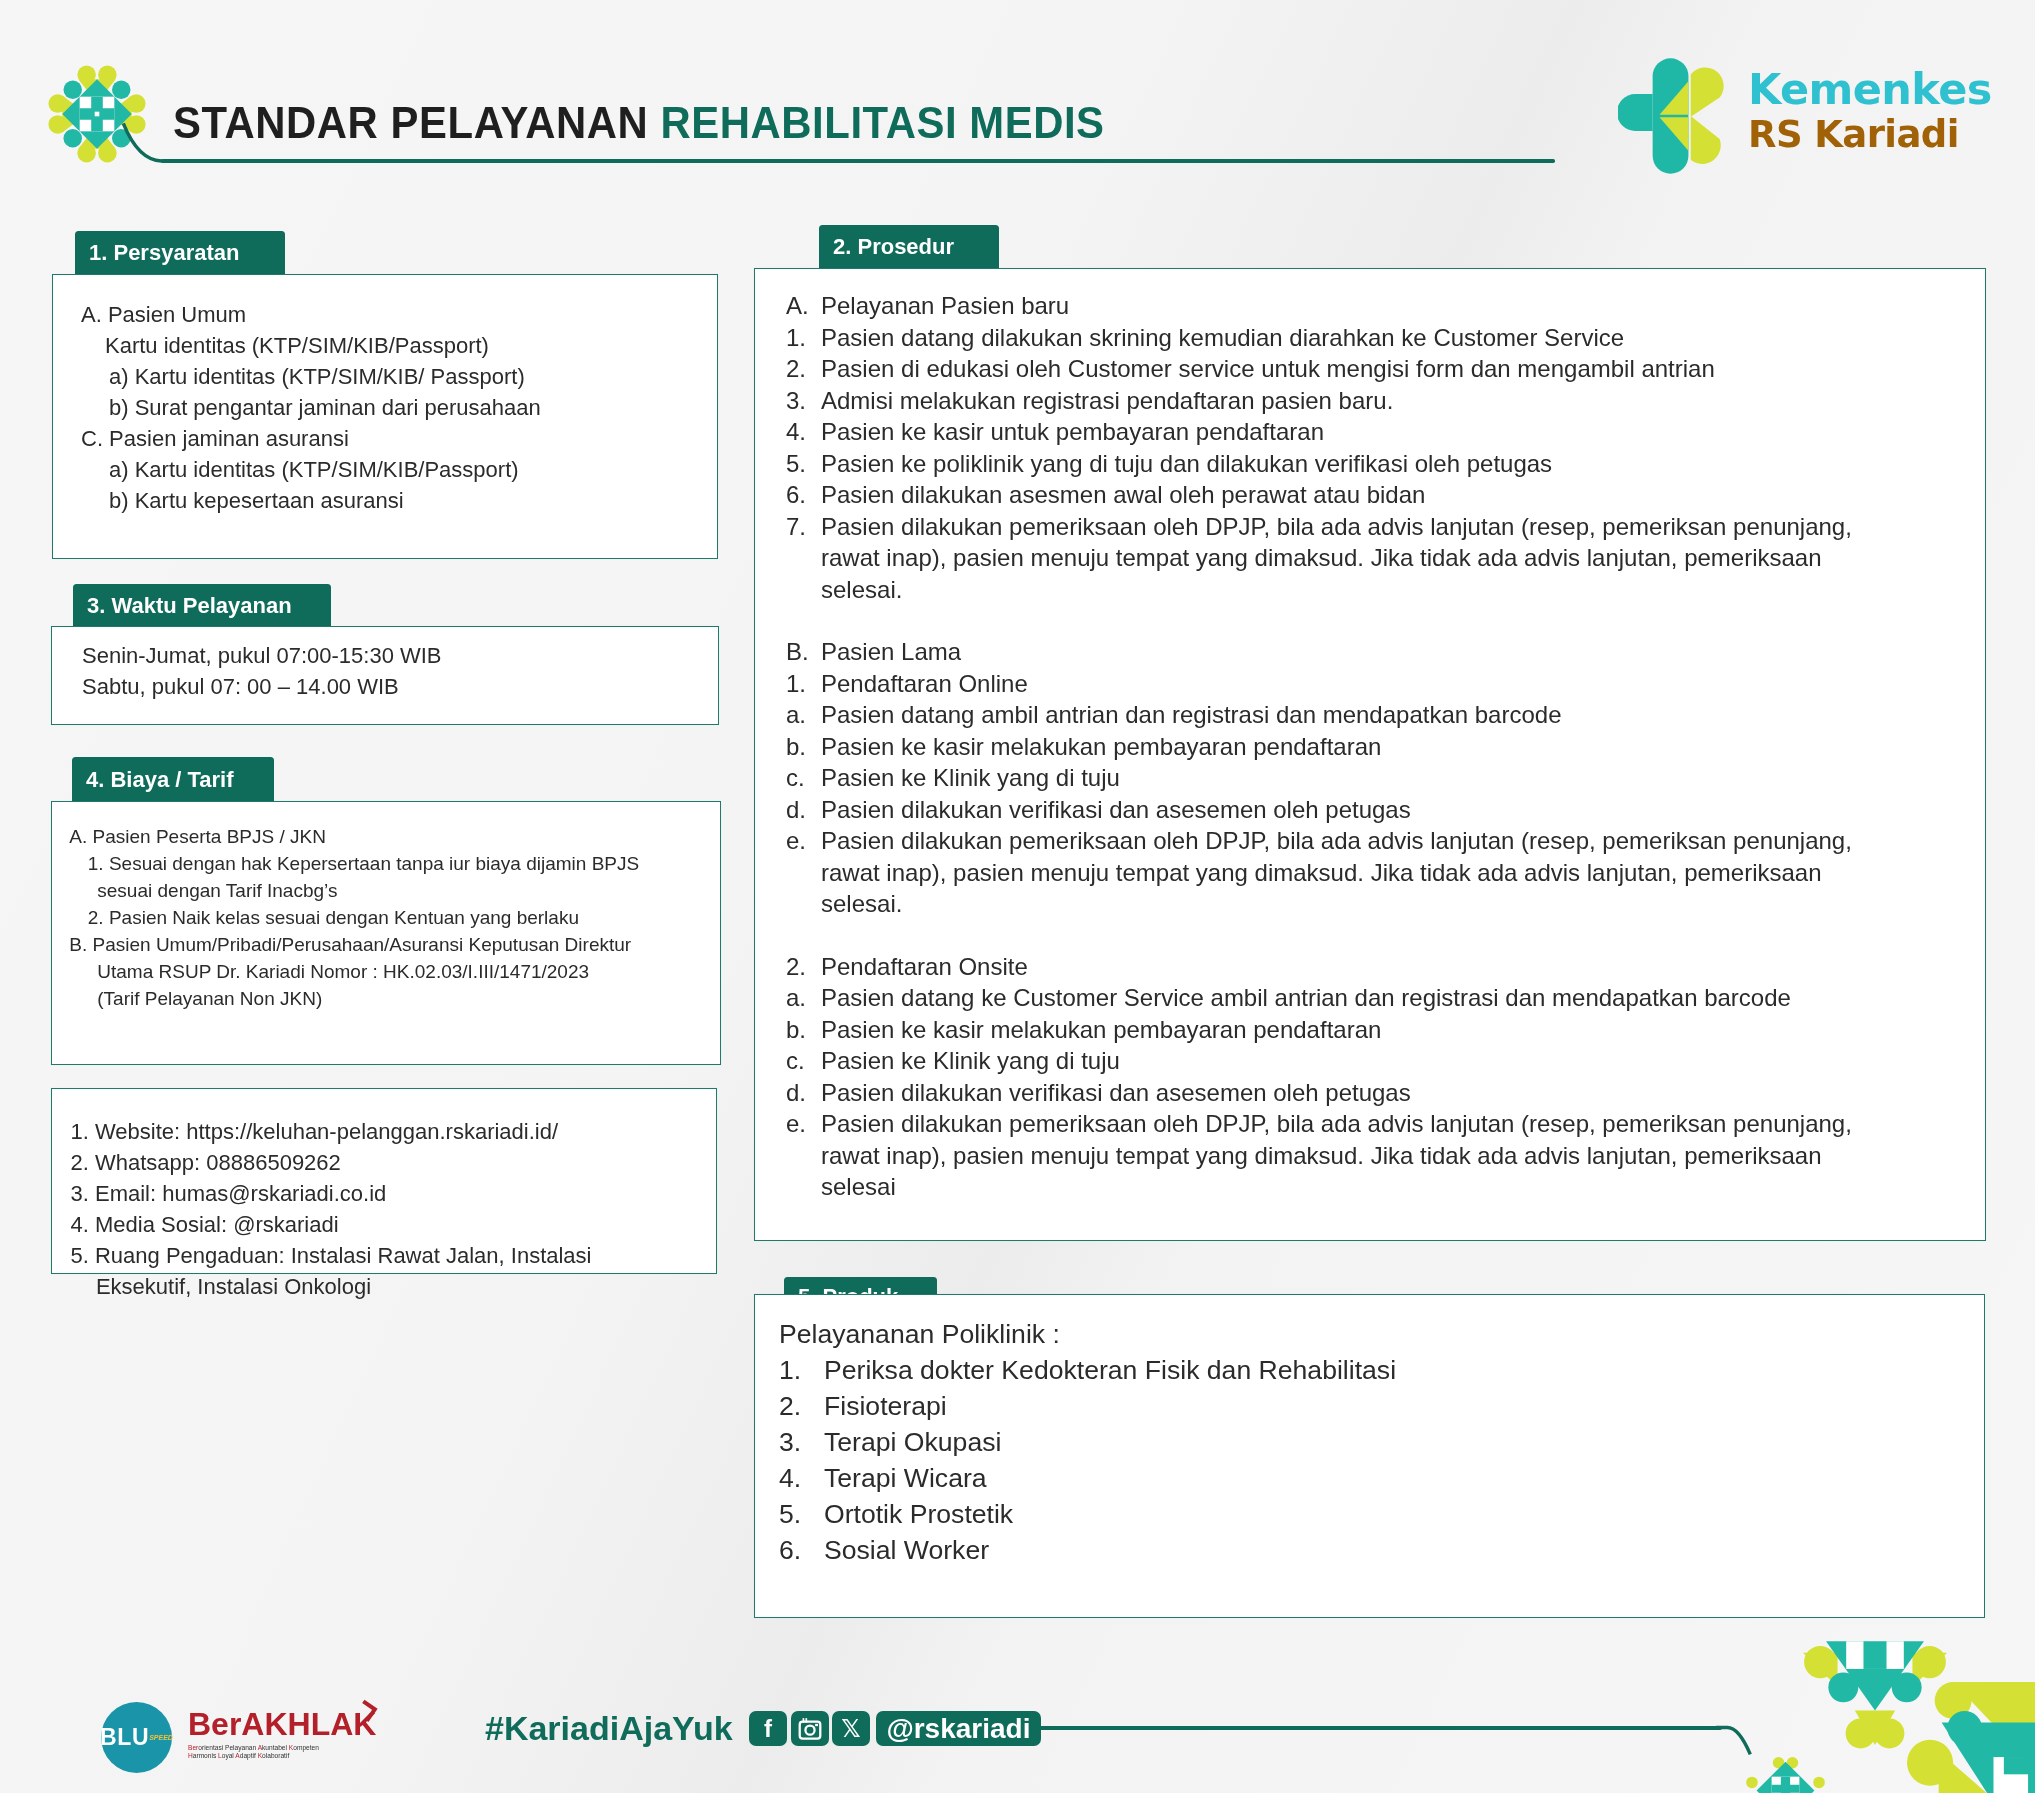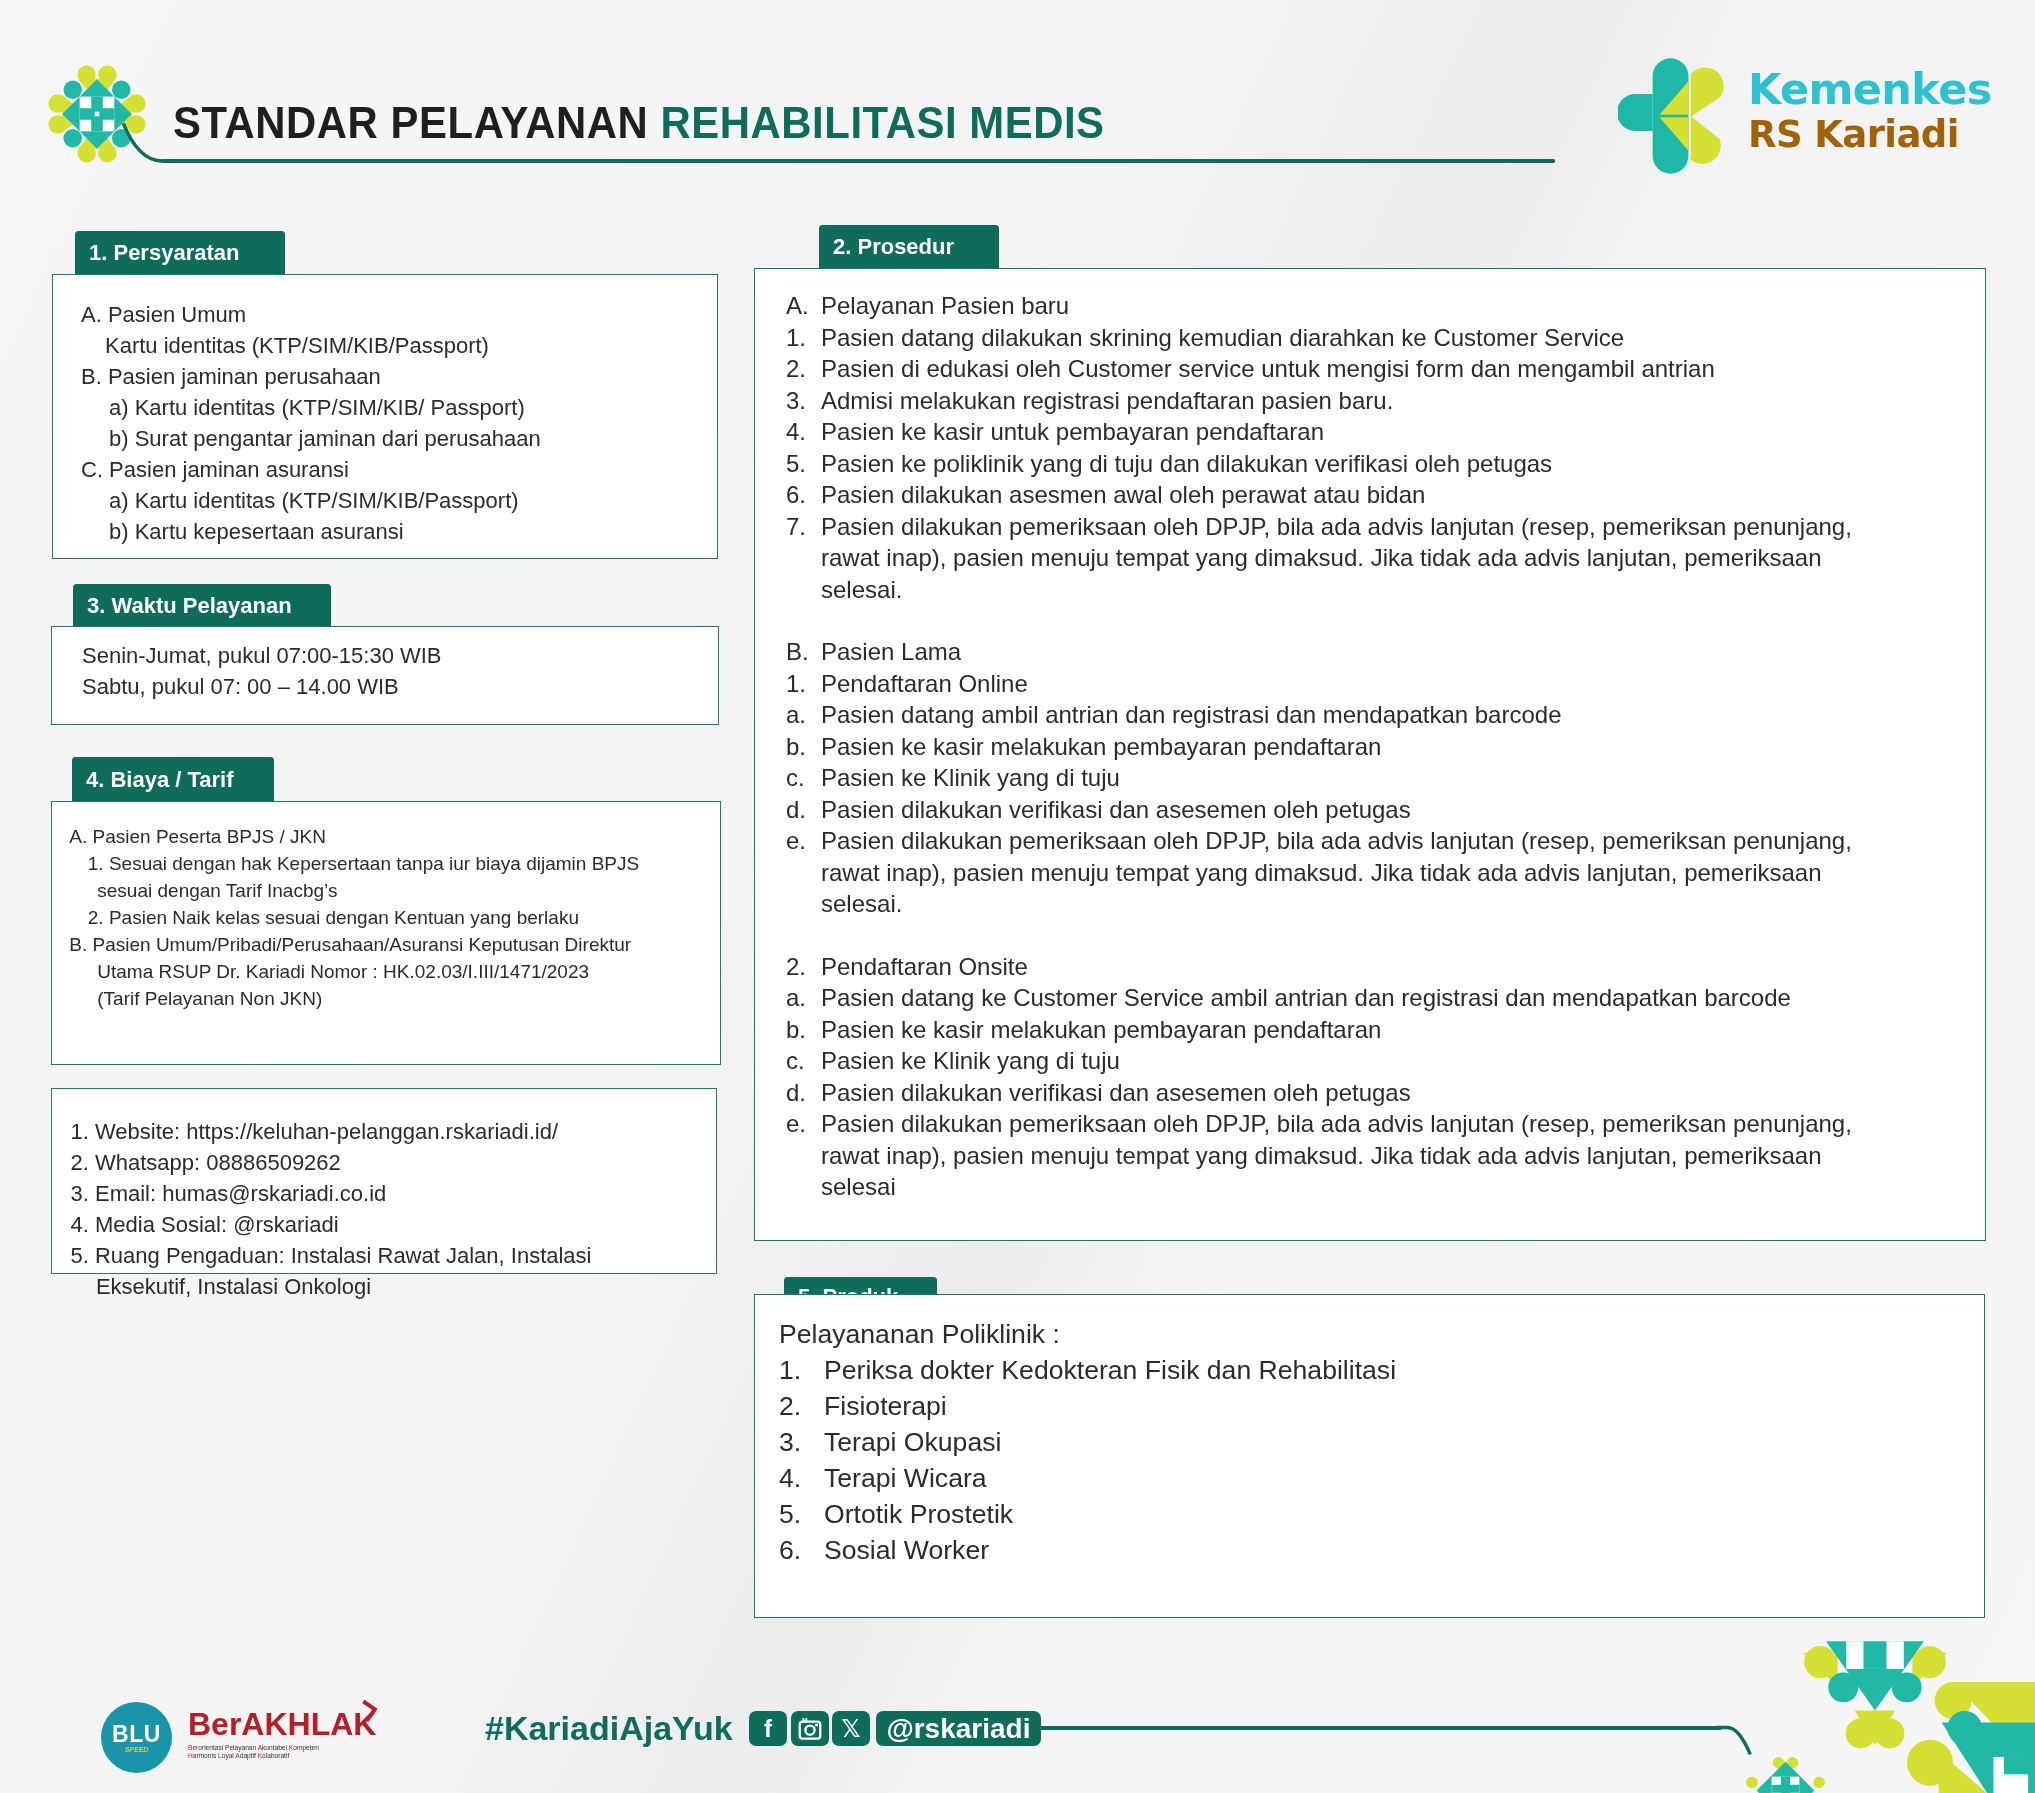--- a/index.html
+++ b/index.html
@@ -65,21 +65,21 @@
   .prosedur .line { line-height: 31.5px; }
   .produk .line { line-height: 36px; font-size: 26.6px; }
   .row { display: flex; }
   .num { flex: 0 0 auto; }
   .spacer { height: 31px; }
 
   
   .blu {
     left: 101px; top: 1702px; width: 71px; height: 71px; border-radius: 50%;
     background: #1994a8; color: #fff; text-align: center;
-    display: flex; flex-direction: column; align-items: center; justify-content: center;
+    display: flex; align-items: center; justify-content: center;
   }
   .blu-main { font-weight: 700; font-size: 23px; line-height: 1; letter-spacing: 0.6px; }
   .blu-sub { font-size: 7px; color: #f3c33a; font-style: italic; font-weight: 700; }
   .berakhlak { left: 188px; top: 1708px; }
   .berakhlak-main { font-weight: 700; font-size: 32px; color: #b3202a; line-height: 1; }
   .berakhlak-sub { font-size: 6.6px; color: #333; line-height: 8.7px; margin-top: 3.5px; white-space: nowrap; }
   .berakhlak-sub b { color: #b3202a; font-weight: 400; }
   .chev { left: 361px; top: 1699px; width: 17.3px; height: 23px; }
 
   .hashtag {
@@ -146,21 +146,20 @@
   <div class="brand-kemenkes">Kemenkes</div>
   <div class="brand-rs">RS Kariadi</div>
 </div>
 
 <div class="tab" style="left:75px;top:231px;width:210px;height:43px">
   <span>1. Persyaratan</span>
 </div>
 <div class="box" style="left:52px;top:274px;width:666px;height:285px;padding:24px 0 0 28px">
   <div class="line">A. Pasien Umum</div>
   <div class="line" style="padding-left:24px">Kartu identitas (KTP/SIM/KIB/Passport)</div>
-  <div class="line">B. Pasien jaminan perusahaan</div>
   <div class="line" style="padding-left:28px">a) Kartu identitas (KTP/SIM/KIB/ Passport)</div>
   <div class="line" style="padding-left:28px">b) Surat pengantar jaminan dari perusahaan</div>
   <div class="line">C. Pasien jaminan asuransi</div>
   <div class="line" style="padding-left:28px">a) Kartu identitas (KTP/SIM/KIB/Passport)</div>
   <div class="line" style="padding-left:28px">b) Kartu kepesertaan asuransi</div>
 </div>
 
 <div class="tab" style="left:73px;top:584px;width:258px;height:43px">
   <span>3. Waktu Pelayanan</span>
 </div>

